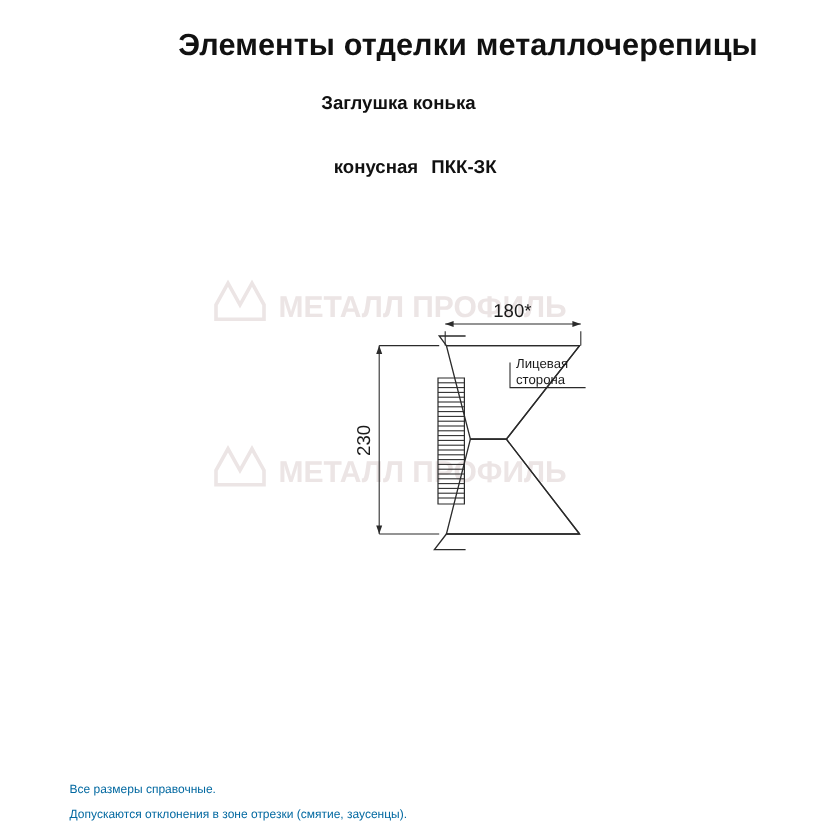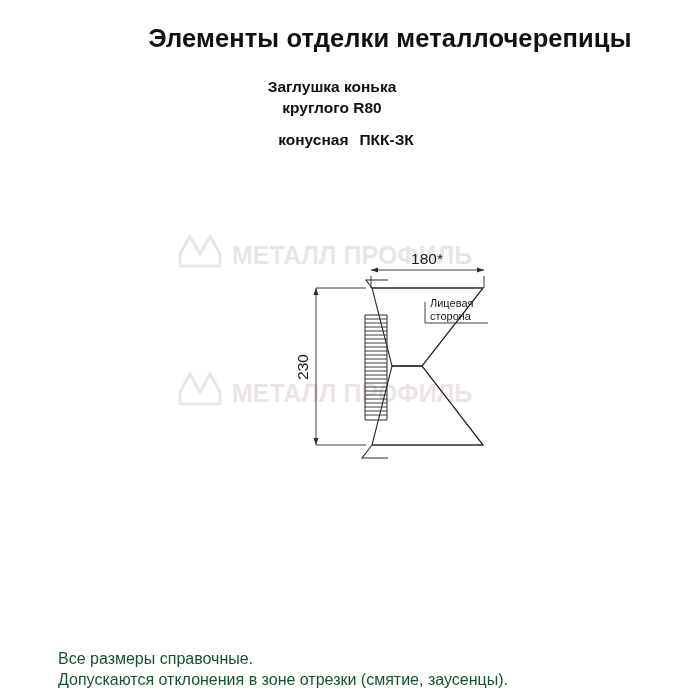--- a/index.html
+++ b/index.html
@@ -71,40 +71,39 @@
     left: 0;
     top: 180px;
     width: 592px;
     height: 300px;
     pointer-events: none;
   }
   .footer {
     position: absolute;
     left: 18px;
     bottom: 10px;
-    font-size: 16px;
-    color: #14532d;
+    font-size: 10px;
+    color: #0369a1;
     line-height: 21px;
   }
   .footer div {
     white-space: nowrap;
   }
   svg { display: block; }
   text { font-family: "Liberation Sans", sans-serif; }
 </style>
 </head>
 <body>
 
 <div class="page">
 
   <div class="title">Элементы отделки металлочерепицы</div>
 
   <div class="subtitle">
     <span>Заглушка конька</span>
-    <span class="line2">круглого R80</span>
   </div>
 
   <div class="subtitle2">
     <span>конусная</span><span class="gap"></span><span>ПКК-ЗК</span>
   </div>
 
   <div class="watermarks">
     <svg width="700" height="300" viewBox="0 0 700 300">
       <g fill="#ece5e5" font-size="25" font-weight="bold" font-family="Liberation Sans, sans-serif">
         <g transform="translate(140,52)">

